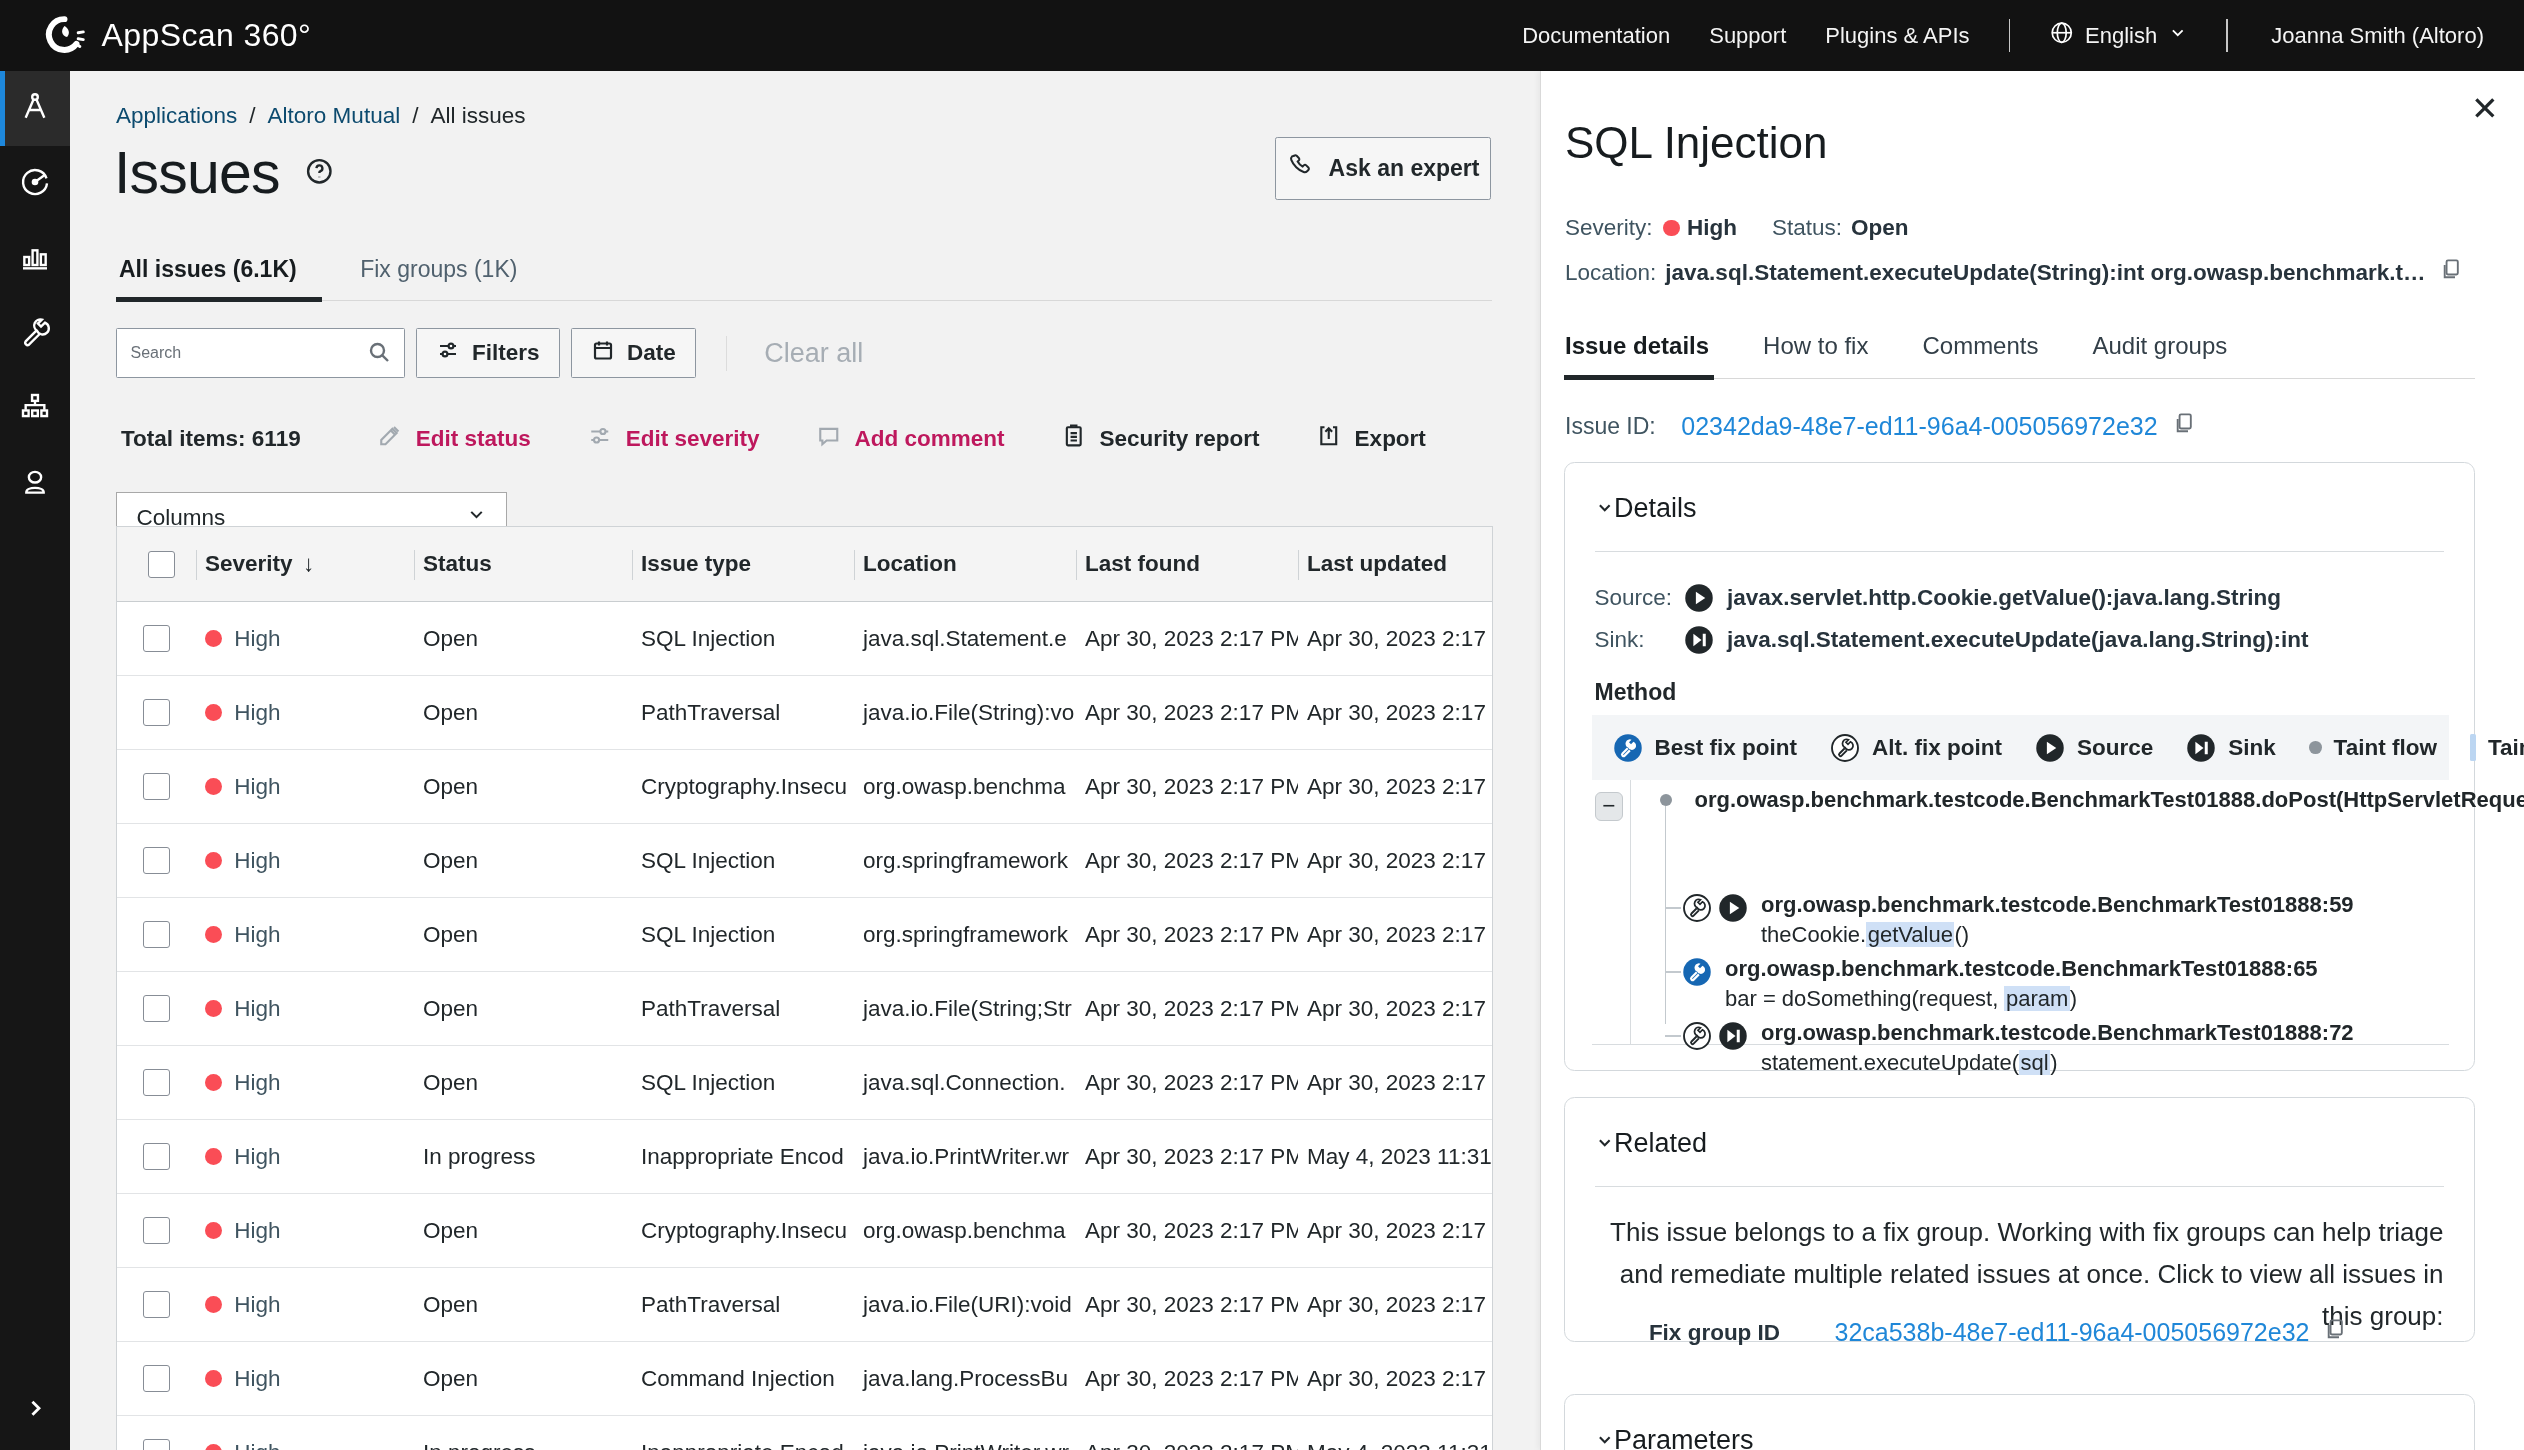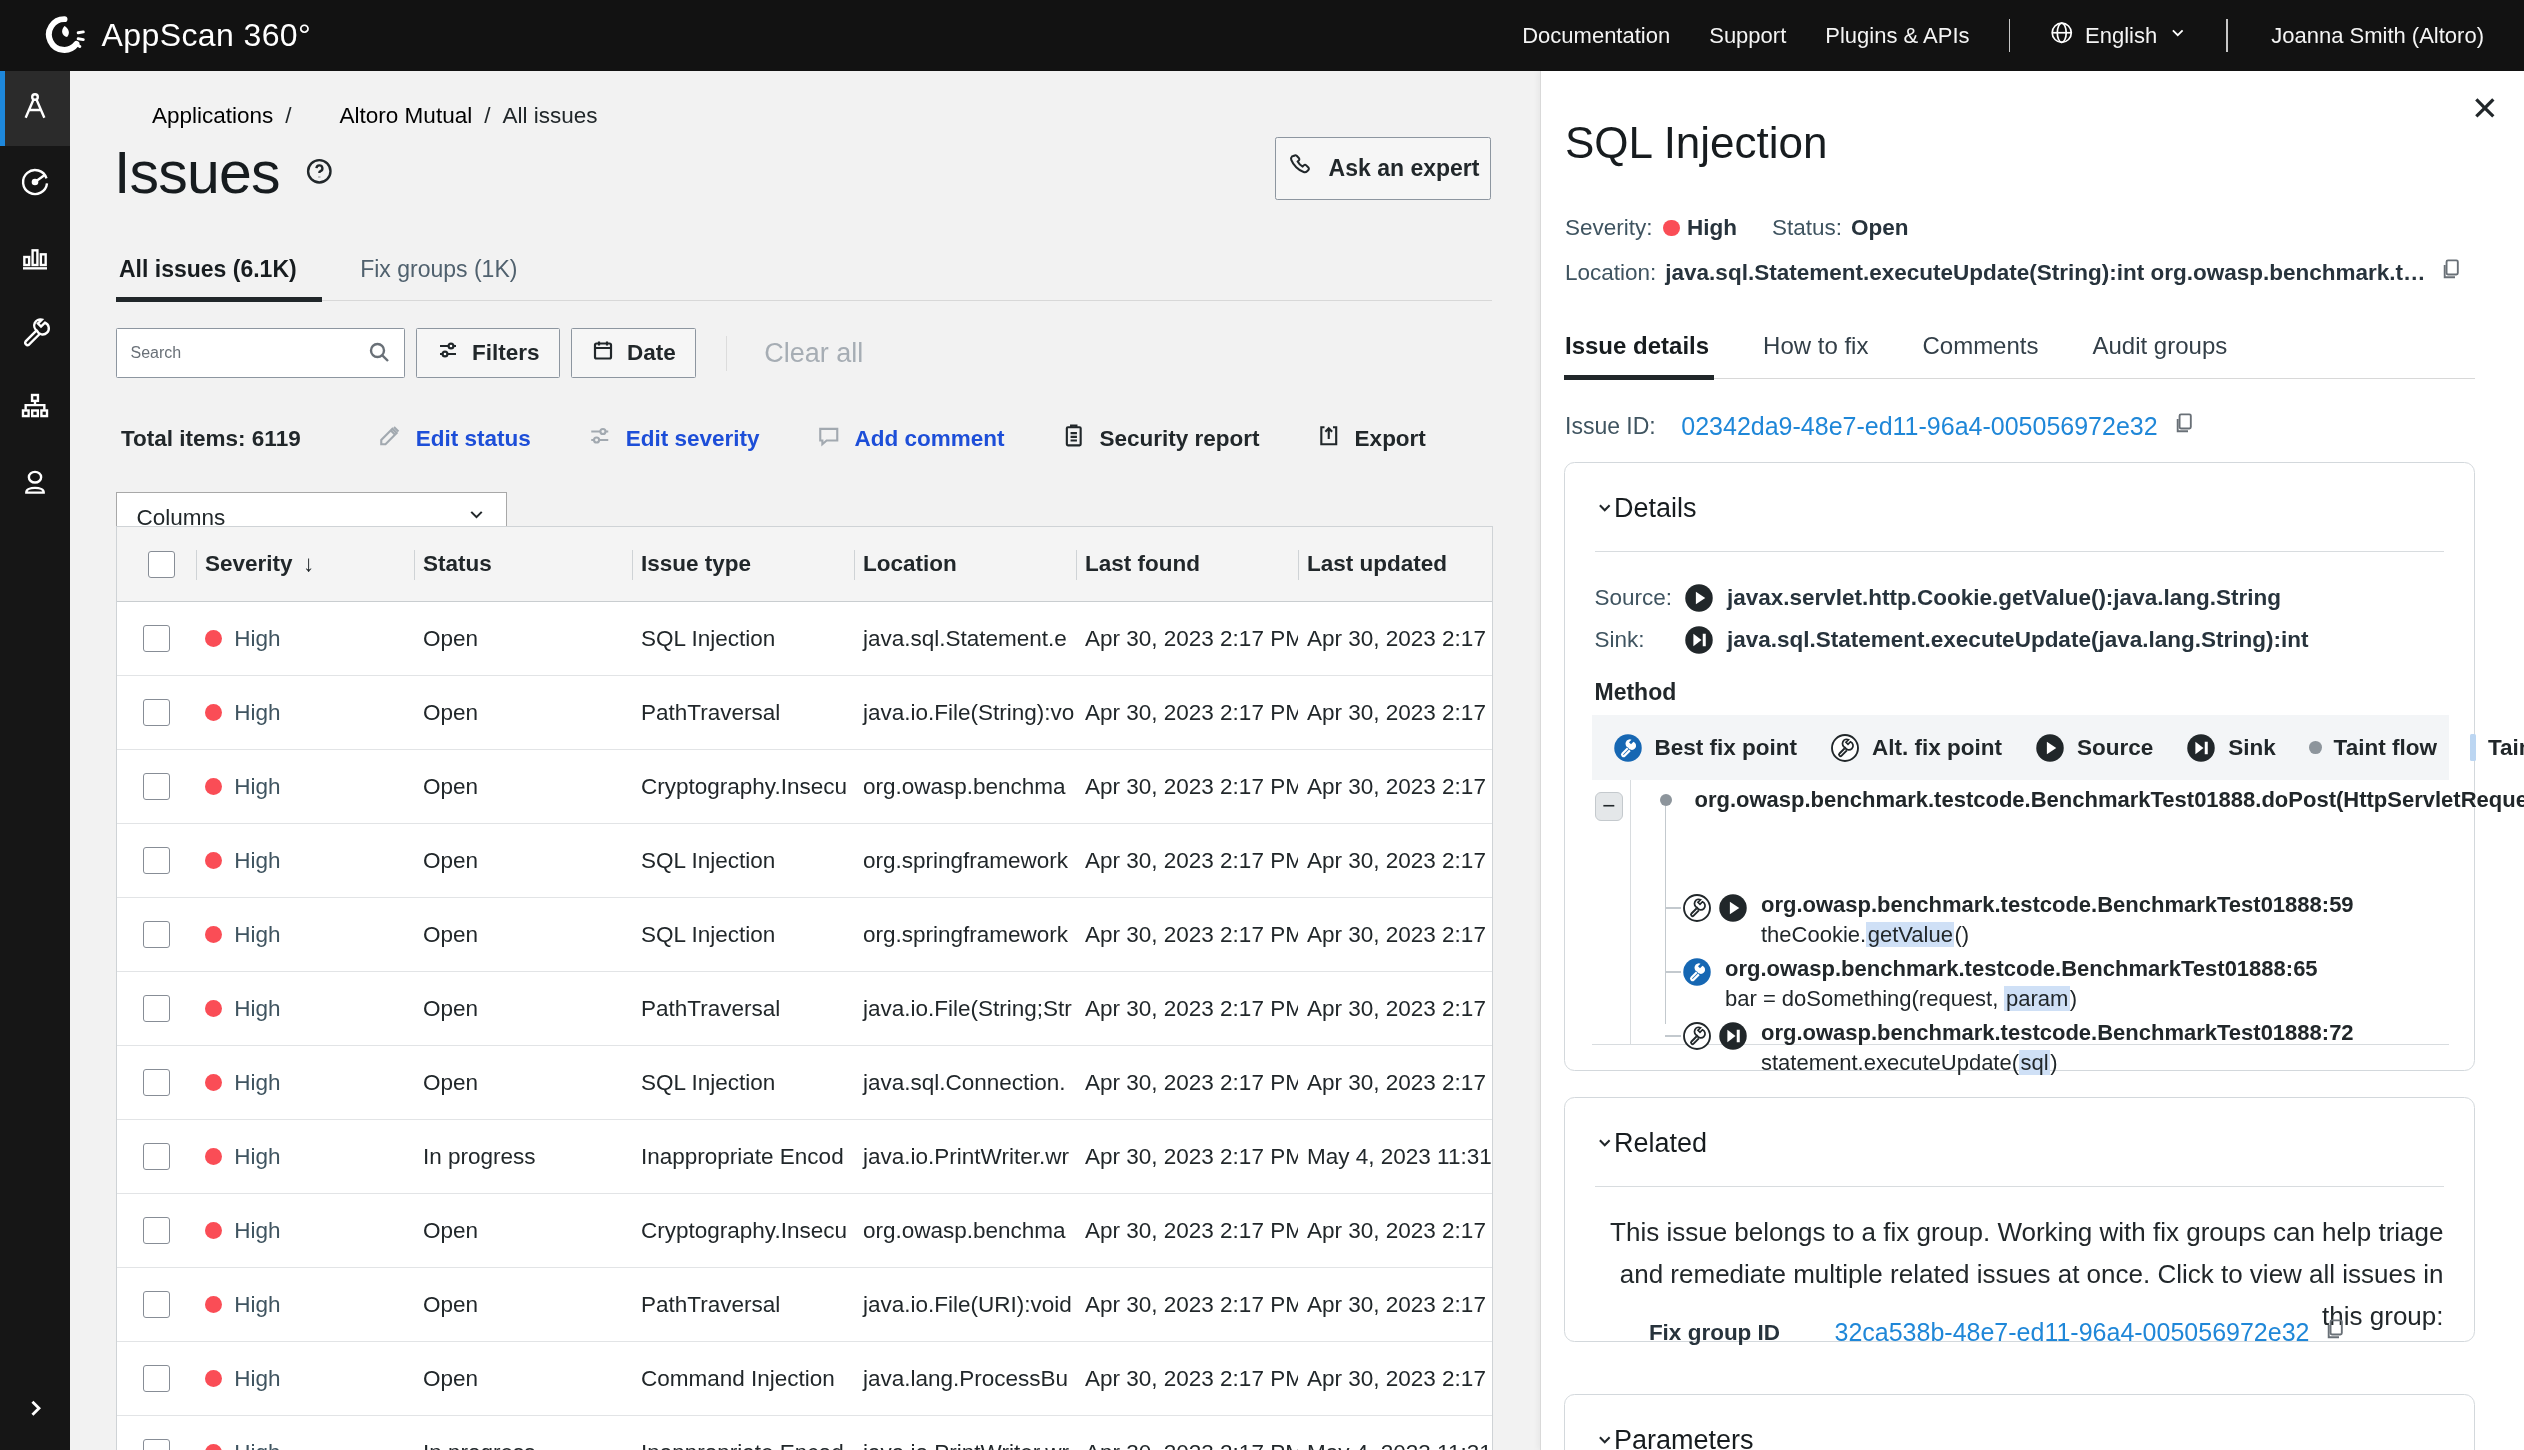--- a/index.html
+++ b/index.html
@@ -23,21 +23,21 @@
   .side-item { position:relative; width:70px; height:75px; display:flex; align-items:center; justify-content:center; }
   .side-item.active { background:#2b2b2b; }
   .side-item.active::before { content:""; position:absolute; left:0; top:0; bottom:0; width:5.3px; background:#1e88dc; }
   .side-item svg { width:32px; height:32px; stroke:#fff; fill:none; stroke-width:1.8; }
   .side-expand { position:absolute; left:0; bottom:13.5px; width:70px; height:53px; display:flex; align-items:center; justify-content:center; }
   .side-expand svg { width:22.5px; height:22.5px; stroke:#fff; fill:none; stroke-width:3; }
 
   
   .main { position:absolute; left:70px; top:71px; right:984px; bottom:0; }
   .breadcrumb { position:absolute; left:46px; top:32px; font-size:22.5px; display:flex; gap:12px; align-items:center; }
-  .breadcrumb a { color:#000000; text-decoration:none; cursor:pointer;margin-left:36px; }
+  .breadcrumb a { color:#0c4a6e; text-decoration:none; cursor:pointer; }
   .crumb-sep { color:#21272a; }
   .page-title-row { position:absolute; left:44px; top:68px; display:flex; align-items:center; gap:25.5px; }
   .page-title { font-size:59px; font-weight:400; color:#171c1f; letter-spacing:-0.8px; }
   .help-icon svg { width:28.6px; height:28.6px; stroke:#21272a; fill:none; stroke-width:2; }
 
   .ask-expert { position:absolute; left:1205px; top:66px; width:216px; height:63px; background:#f6f6f6;
                 border:1.5px solid #8d96a0; border-radius:2.3px; display:flex; align-items:center; justify-content:center;
                 gap:15px; font-size:23px; font-weight:700; color:#21272a; cursor:pointer; }
   .ask-expert svg { width:27px; height:27px; stroke:#21272a; fill:none; stroke-width:1.8; }
 
@@ -54,21 +54,21 @@
   .search-box svg { width:24px; height:24px; stroke:#697077; fill:none; stroke-width:2.4; }
   .btn-outline { height:50px; background:#f6f6f6; border:1.5px solid #8d96a0; border-radius:1.5px; display:flex;
                  align-items:center; gap:12px; padding:0 19.5px; font-size:22.5px; font-weight:700; color:#21272a; cursor:pointer; margin-right:10.5px; }
   .btn-outline svg { width:24px; height:24px; stroke:#21272a; fill:none; stroke-width:2.2; }
   .clear-all { margin-left:19.5px; font-size:27px; color:#a6adb4; padding-left:37px; border-left:1.5px solid #dcdcdc; height:35px; display:flex; align-items:center; }
 
   .action-row { position:absolute; left:51px; top:352px; display:flex; align-items:center; font-size:22.5px; }
   .total-items { font-weight:700; margin-right:76px; }
   .act { display:flex; align-items:center; gap:13.5px; margin-right:56px; font-weight:600; cursor:pointer; white-space:nowrap; }
   .act svg { width:25.5px; height:25.5px; fill:none; stroke-width:2; }
-  .act.disabled { color:#1d4ed8; cursor:default; }
+  .act.disabled { color:#be185d; cursor:default; }
   .act.disabled svg { stroke:#a2a9b0; }
   .act.enabled svg { stroke:#21272a; }
 
   .columns-select { position:absolute; left:46px; top:421px; width:391px; height:51px; background:#fff;
                     border:1.5px solid #a8a8a8; display:flex; align-items:center; justify-content:space-between;
                     padding:0 19.5px; font-size:22.5px; color:#21272a; cursor:pointer; }
   .columns-select svg { width:21px; height:21px; stroke:#21272a; fill:none; stroke-width:2.4; }
 
   
   .table { position:absolute; left:46px; top:455px; width:1377px; bottom:0;

